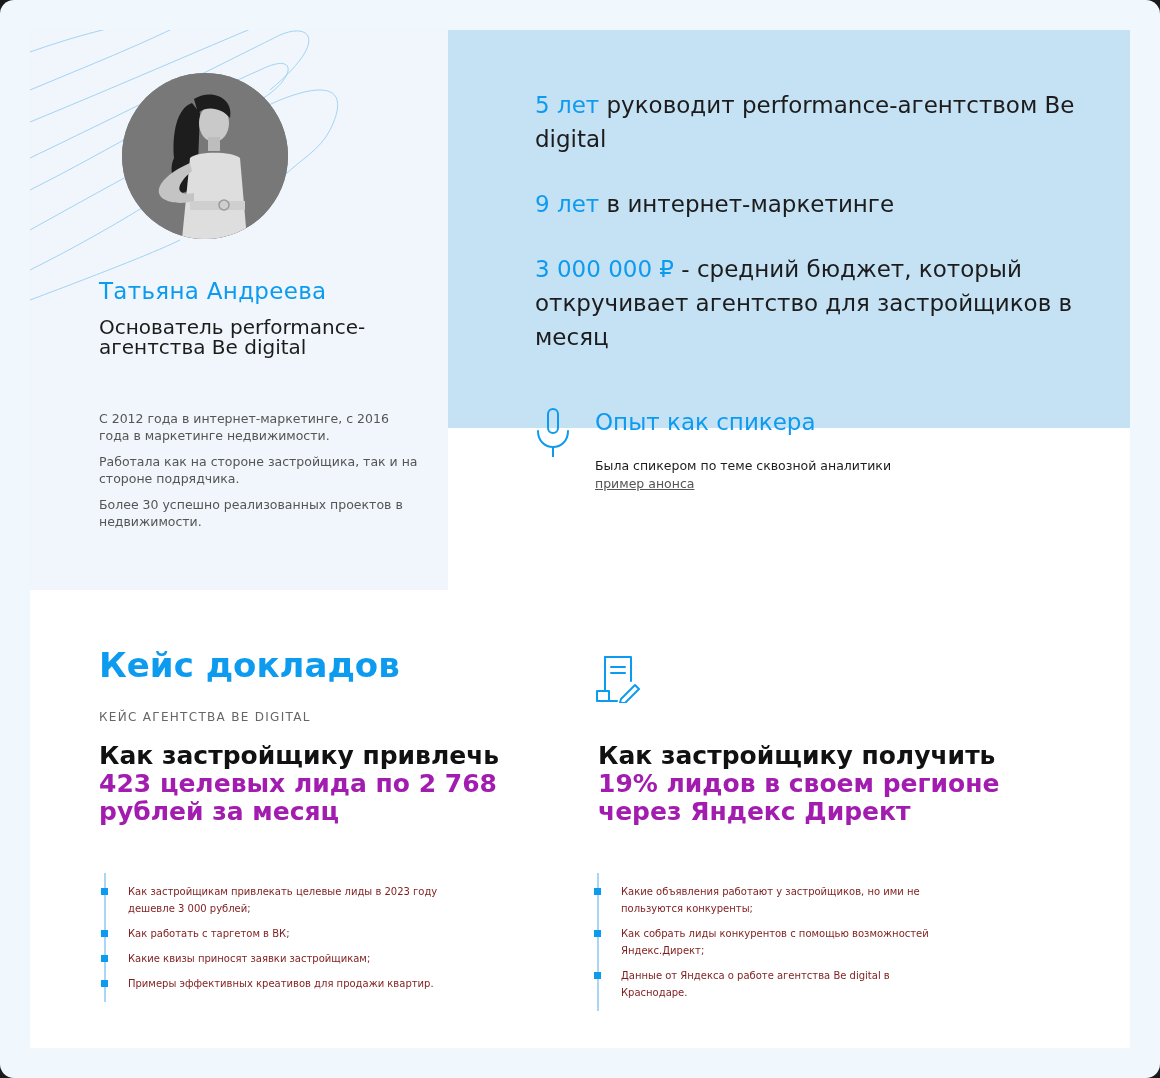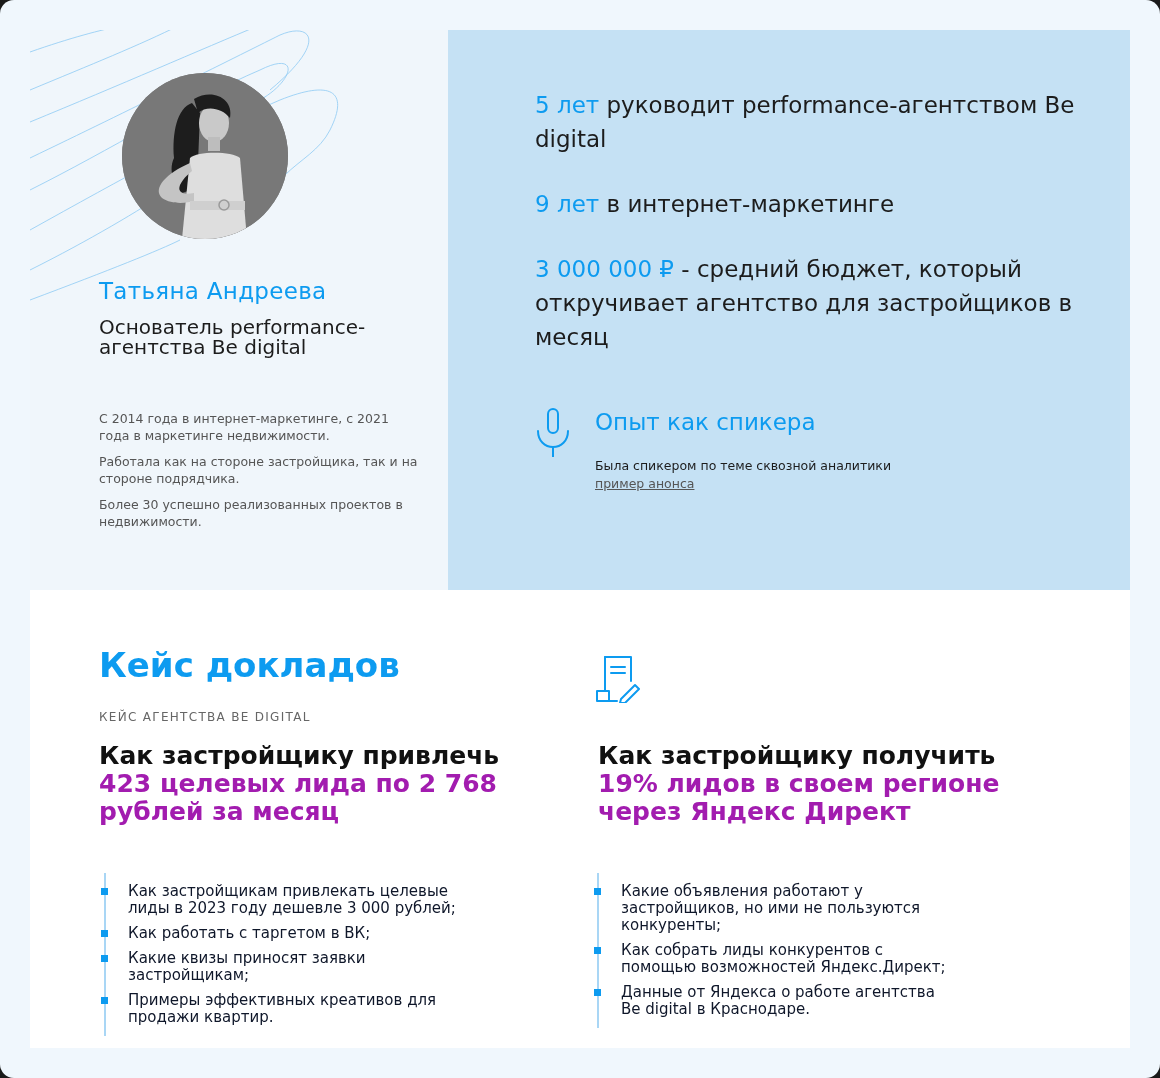--- a/index.html
+++ b/index.html
@@ -11,21 +11,21 @@
   }
   .card {
     position: absolute; left: 30px; top: 30px; width: 1100px; height: 1018px;
     background: #ffffff;
   }
   .left-panel {
     position: absolute; left: 0; top: 0; width: 418px; height: 560px;
     background: #f0f6fb; overflow: hidden;
   }
   .right-panel {
-    position: absolute; left: 418px; top: 0; width: 682px; height: 560px;
+    position: absolute; left: 418px; top: 0; width: 682px; height: 398px;
     background: #c5e1f4;
   }
   .deco { position: absolute; left: 0; top: 0; width: 418px; height: 300px; }
   .avatar {
     position: absolute; left: 92px; top: 43px; width: 166px; height: 166px;
     border-radius: 50%; background: #777777; overflow: hidden;
   }
   .avatar svg { display: block; }
   .name {
     position: absolute; left: 69px; top: 248px;
@@ -65,21 +65,21 @@
     position: absolute; top: 712px; width: 420px;
     font-size: 25px; line-height: 28px; font-weight: bold; color: #111;
   }
   .headline .hl { color: #a21caf; }
   .bullets {
     position: absolute; top: 843px; width: 420px;
     border-left: 2px solid #a9d6f5; padding: 10px 0 10px 0;
   }
   .bullets li {
     list-style: none; position: relative; padding-left: 22px;
-    font-size: 15px; line-height: 17px; color: #0f172a; margin-bottom: 8px;
+    font-size: 10px; line-height: 17px; color: #7f1d1d; margin-bottom: 8px;
   }
   .bullets li:last-child { margin-bottom: 0; }
   .bullets li::before {
     content: ""; position: absolute; left: -5px; top: 5px;
     width: 7px; height: 7px; background: #0d9bf0;
   }
 </style>
 </head>
 <body>
 
@@ -117,21 +117,21 @@
 
           <rect x="68" y="128" width="55" height="9" fill="#cfcfcf"></rect>
           <circle cx="102" cy="132" r="5" fill="none" stroke="#9a9a9a" stroke-width="1.5"></circle>
         </svg>
       </div>
 
       <div class="name">Татьяна Андреева</div>
       <div class="role">Основатель performance-агентства Be digital</div>
 
       <div class="bio">
-        <p>С 2014 года в интернет-маркетинге, с 2021 года в маркетинге недвижимости.</p>
+        <p>С 2012 года в интернет-маркетинге, с 2016 года в маркетинге недвижимости.</p>
         <p>Работала как на стороне застройщика, так и на стороне подрядчика.</p>
         <p>Более 30 успешно реализованных проектов в недвижимости.</p>
       </div>
     </section>
 
     <section class="right-panel">
       <div class="facts">
         <div class="fact">
           <span class="hl">5 лет</span><span> руководит performance-агентством Be digital</span>
         </div>

